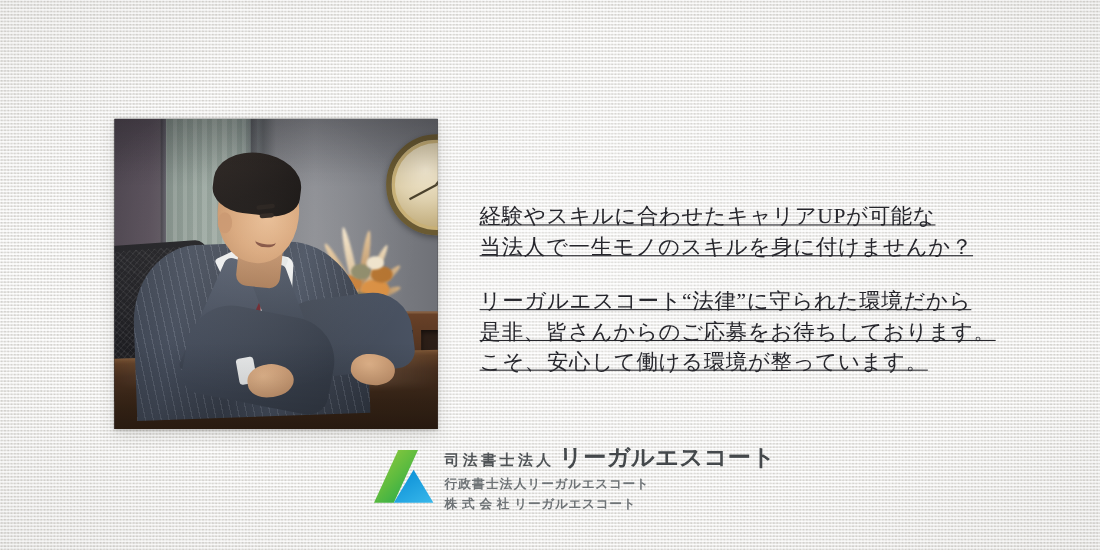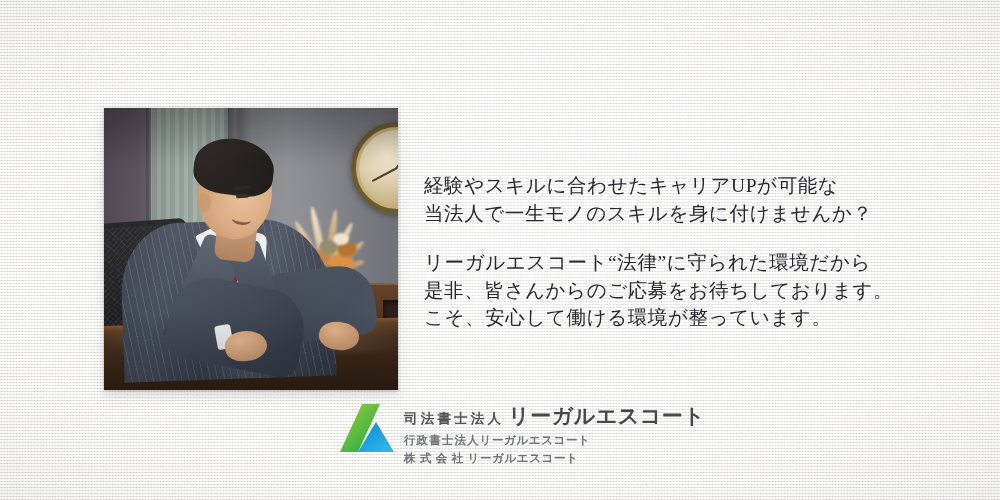--- a/index.html
+++ b/index.html
@@ -360,36 +360,37 @@
   
   #copy-block {
     position: absolute;
     left: 424px;
     top: 172px;
     width: 500px;
     color: #26262c;
     font-family: "Liberation Serif", "DejaVu Serif", serif;
   }
   .copy-para {
-    margin: 0;
+    margin: 12px;
     font-size: 19.5px;
     line-height: 27.5px;
     letter-spacing: 0.6px;
     white-space: nowrap;
+    text-decoration: underline;
   }
   #copy-para-2 { margin-top: 22px; }
   .copy-line { display: block; }
 
   
   #logo-lockup {
     position: absolute;
     left: 338px;
     top: 400px;
     display: flex;
-    align-items: flex-start;
+    align-items: center;
     gap: 10px;
   }
   #logo-mark {
     position: relative;
     width: 56px;
     height: 56px;
     flex: none;
   }
   #logo-text { padding-top: 2px; }
   #logo-line-main {

